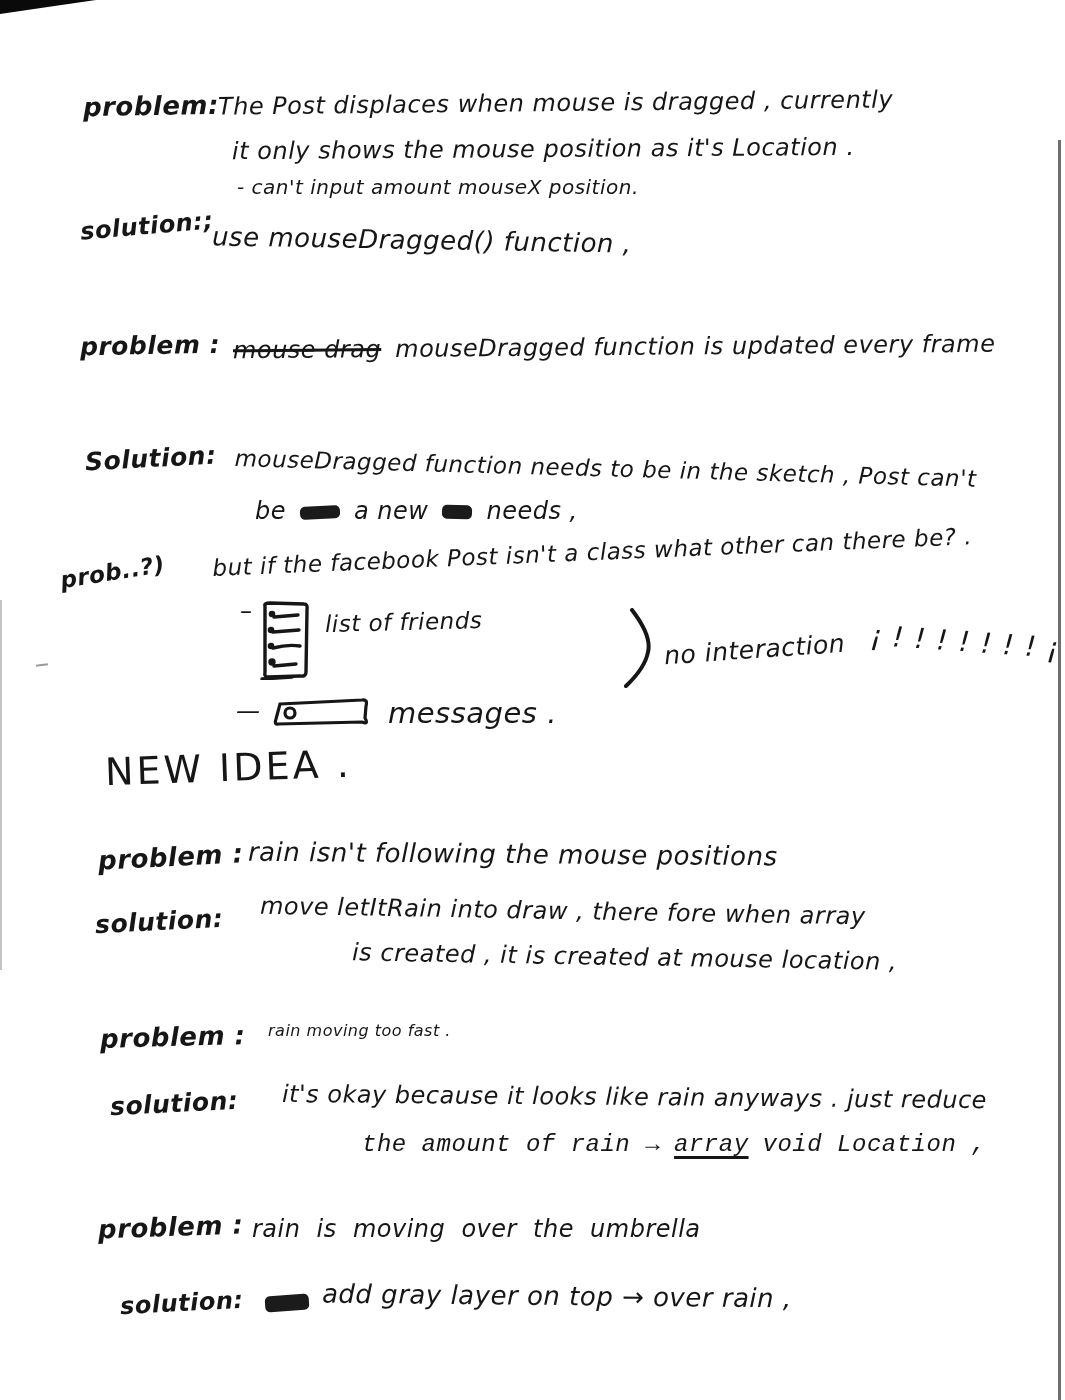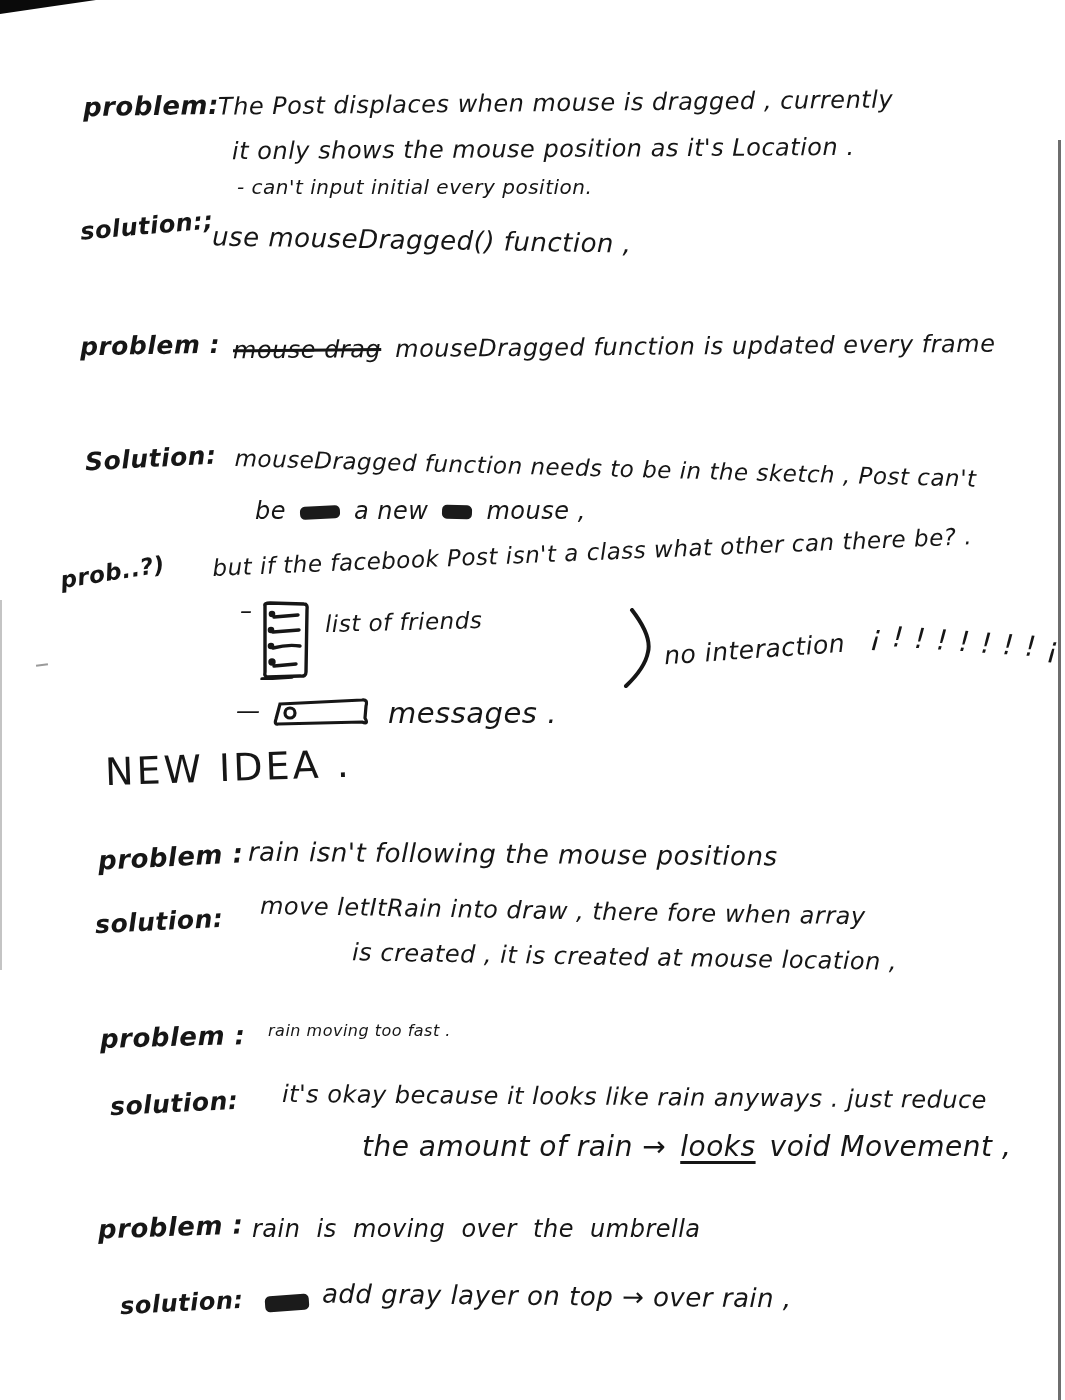--- a/index.html
+++ b/index.html
@@ -65,39 +65,39 @@
 <div id="sheet" style="--bg: #ffffff; --ink: #161616;">
 
   <div id="corner-wedge"></div>
   <div id="right-edge-line"></div>
   <div id="left-edge-line"></div>
   <div id="stray-dash"></div>
 
   <div class="line label" style="left:83px;top:92px;font-size:26px;transform:rotate(-1deg);">problem:</div>
   <div class="line" style="left:218px;top:90px;font-size:24px;transform:rotate(-0.6deg);">The Post displaces when mouse is dragged , currently</div>
   <div class="line" style="left:232px;top:136px;font-size:24px;transform:rotate(-0.4deg);">it only shows the mouse position as it's Location .</div>
-  <div class="line" style="left:237px;top:176px;font-size:20px;">- can't input initial every position.</div>
+  <div class="line" style="left:237px;top:176px;font-size:20px;">- can't input amount mouseX position.</div>
 
   <div class="line label" style="left:80px;top:213px;font-size:24px;transform:rotate(-5deg);">solution:;</div>
   <div class="line" style="left:212px;top:226px;font-size:26px;transform:rotate(1deg);">use mouseDragged() function ,</div>
 
   <div class="line label" style="left:80px;top:332px;font-size:25px;transform:rotate(-1deg);">problem :</div>
   <div class="line row" style="left:233px;top:334px;font-size:24px;transform:rotate(-0.5deg);">
     <span class="struck">mouse drag</span>
     <span>mouseDragged function is updated every frame</span>
   </div>
 
   <div class="line label" style="left:85px;top:445px;font-size:25px;transform:rotate(-3deg);">Solution:</div>
   <div class="line" style="left:235px;top:446px;font-size:23px;transform:rotate(1.6deg);transform-origin:left top;">mouseDragged function needs to be in the sketch , Post can't</div>
   <div class="line row" style="left:255px;top:498px;font-size:24px;">
     <span>be</span>
     <span class="scribble" style="width:40px;height:13px;transform:rotate(-3deg);"></span>
     <span>a new</span>
     <span class="scribble" style="width:30px;height:14px;transform:rotate(2deg);"></span>
-    <span>mouse ,</span>
+    <span>needs ,</span>
   </div>
 
   <div class="line label" style="left:60px;top:560px;font-size:23px;transform:rotate(-9deg);">prob..?)</div>
   <div class="line" style="left:212px;top:556px;font-size:23px;transform:rotate(-2.4deg);transform-origin:left top;">but if the facebook Post isn't a class what other can there be? .</div>
 
   <div class="line" style="left:240px;top:598px;font-size:24px;">–</div>
   <div style="position:absolute;left:258px;top:600px;">
     <svg width="54" height="80" viewBox="0 0 54 80" fill="none" stroke="#161616" stroke-width="3.4" stroke-linecap="round">
       <path d="M7 6 Q6 3 12 3 L46 4 Q50 4 49 10 L48 72 Q48 77 42 76 L10 77 Q6 77 7 72 Z"></path>
       <circle cx="14" cy="14" r="1.6" fill="#161616"></circle>
@@ -137,24 +137,24 @@
 
   <div class="line label" style="left:95px;top:908px;font-size:25px;transform:rotate(-3deg);">solution:</div>
   <div class="line" style="left:260px;top:898px;font-size:24px;transform:rotate(1deg);">move letItRain into draw , there fore when array</div>
   <div class="line" style="left:352px;top:944px;font-size:24px;transform:rotate(1deg);">is created , it is created at mouse location ,</div>
 
   <div class="line label" style="left:100px;top:1023px;font-size:26px;transform:rotate(-1.5deg);">problem :</div>
   <div class="line" style="left:268px;top:1022px;font-size:16px;">rain moving too fast .</div>
 
   <div class="line label" style="left:110px;top:1090px;font-size:25px;transform:rotate(-3deg);">solution:</div>
   <div class="line" style="left:282px;top:1084px;font-size:24px;transform:rotate(0.5deg);">it's okay because it looks like rain anyways . just reduce</div>
-  <div class="line row" style="left:362px;top:1132px;font-size:28px;">
+  <div class="line row" style="left:362px;top:1132px;font-size:24px;font-family:Liberation Mono, monospace;">
     <span>the amount of rain →</span>
-    <span class="underl">looks</span>
-    <span>void Movement ,</span>
+    <span class="underl">array</span>
+    <span>void Location ,</span>
   </div>
 
   <div class="line label" style="left:98px;top:1213px;font-size:26px;transform:rotate(-2deg);">problem :</div>
   <div class="line" style="left:252px;top:1216px;font-size:24px;word-spacing:8px;">rain is moving over the umbrella</div>
 
   <div class="line label" style="left:120px;top:1290px;font-size:24px;transform:rotate(-3deg);">solution:</div>
   <span class="scribble" style="position:absolute;left:265px;top:1295px;width:44px;height:16px;transform:rotate(-4deg);"></span>
   <div class="line" style="left:322px;top:1282px;font-size:26px;transform:rotate(0.6deg);">add gray layer on top → over rain ,</div>
 
 </div>

